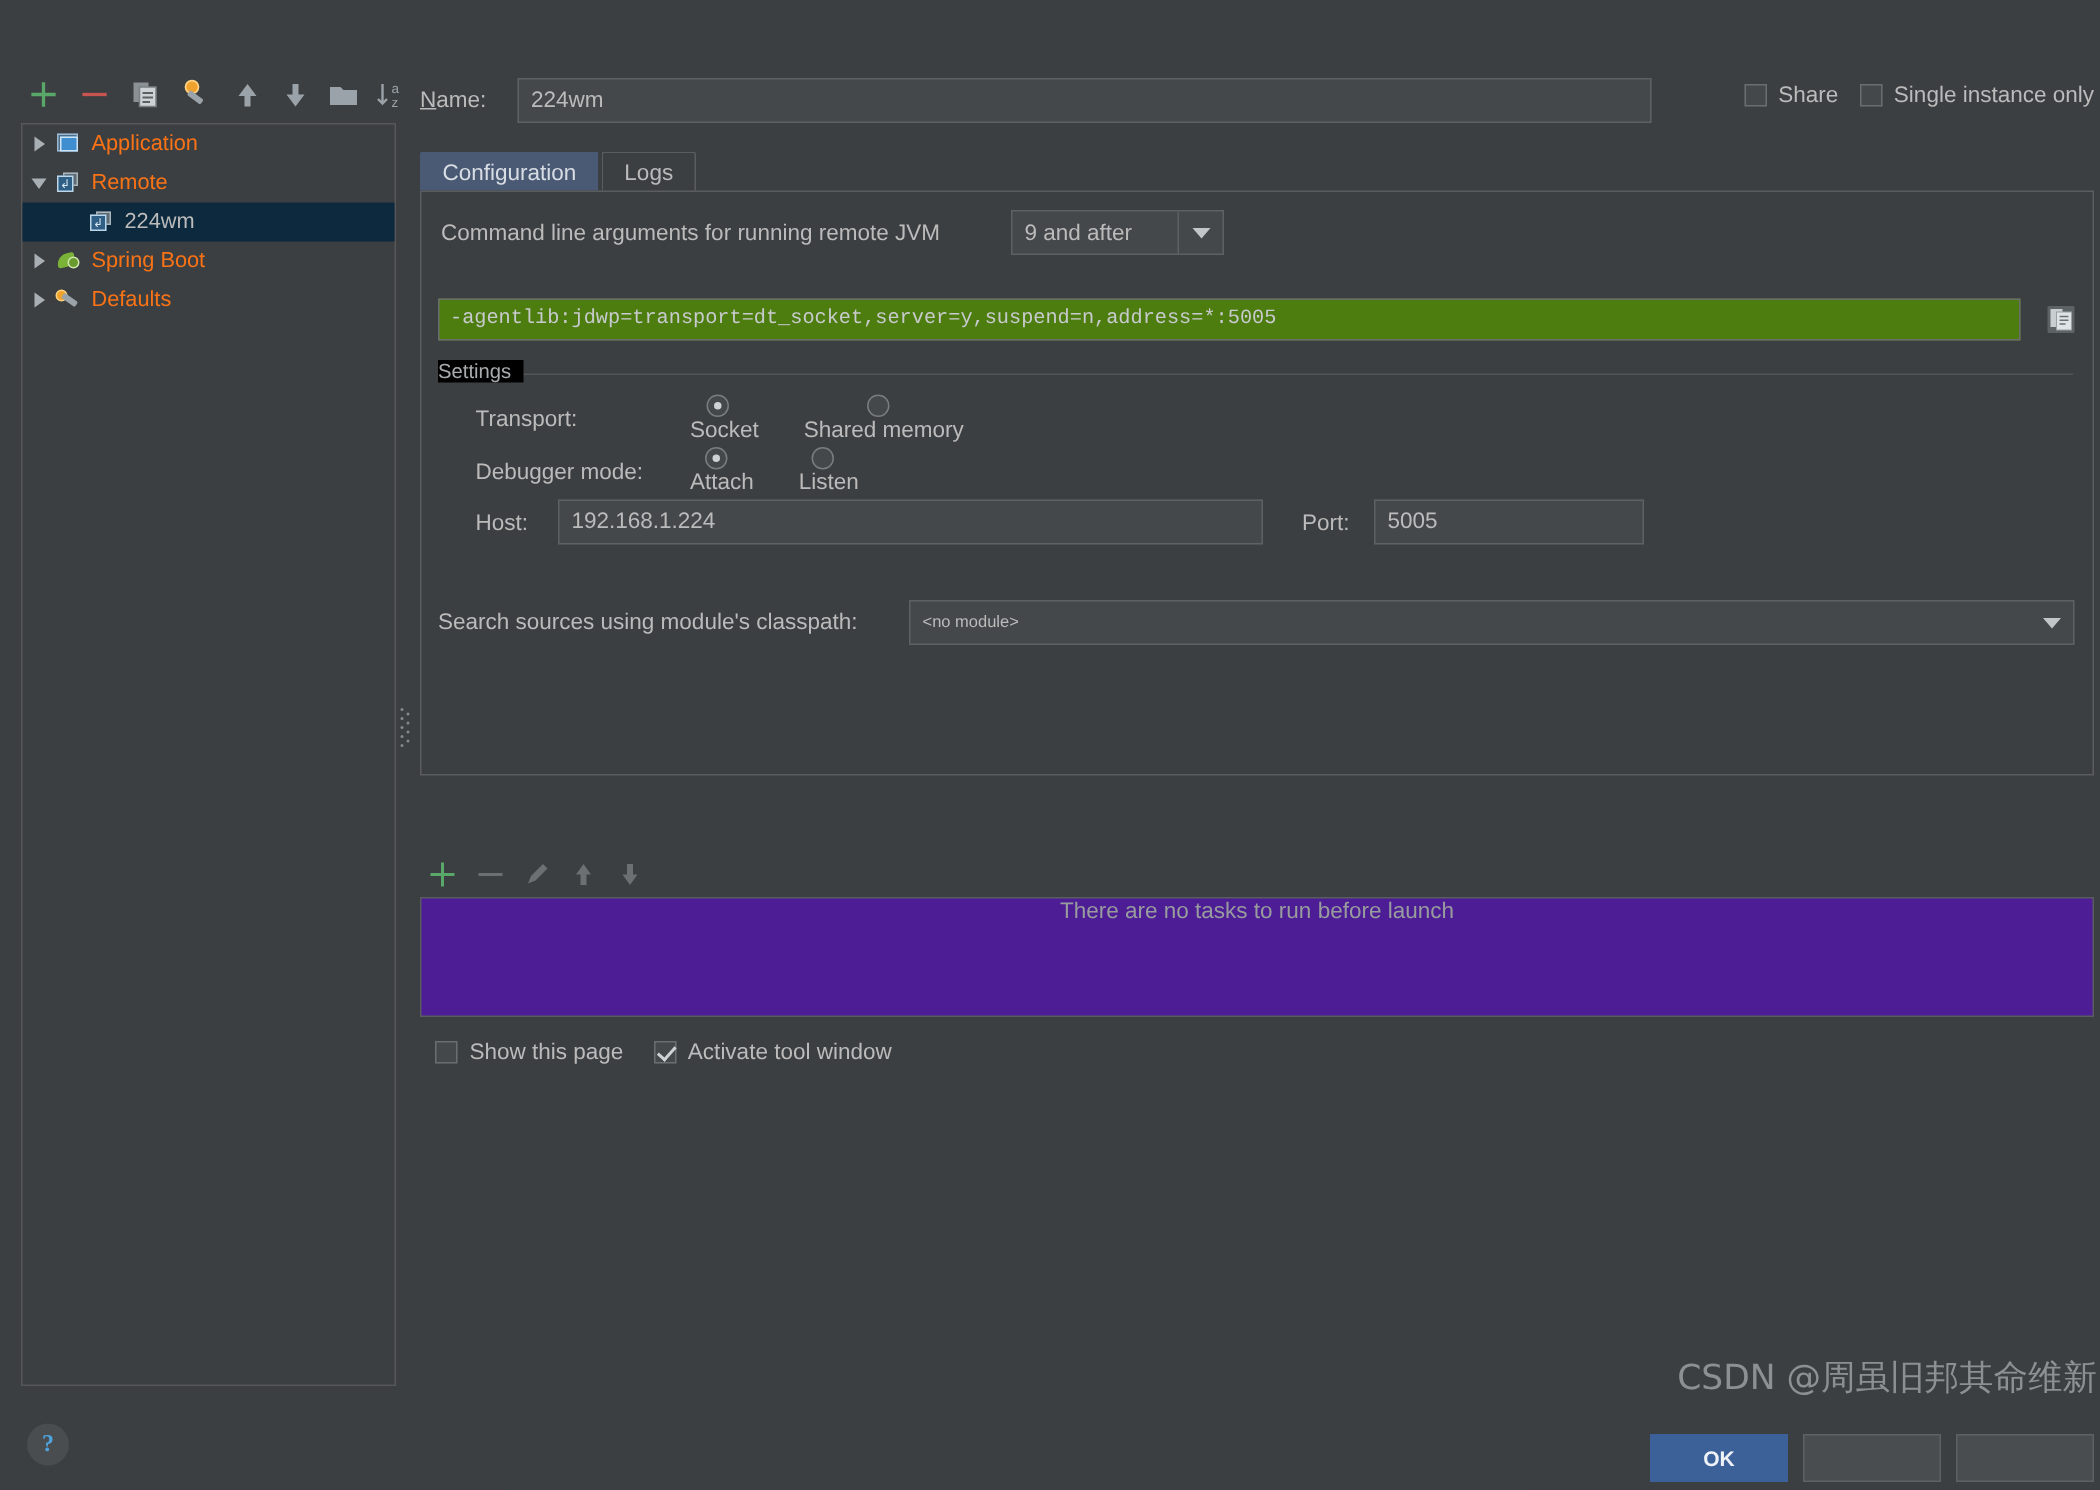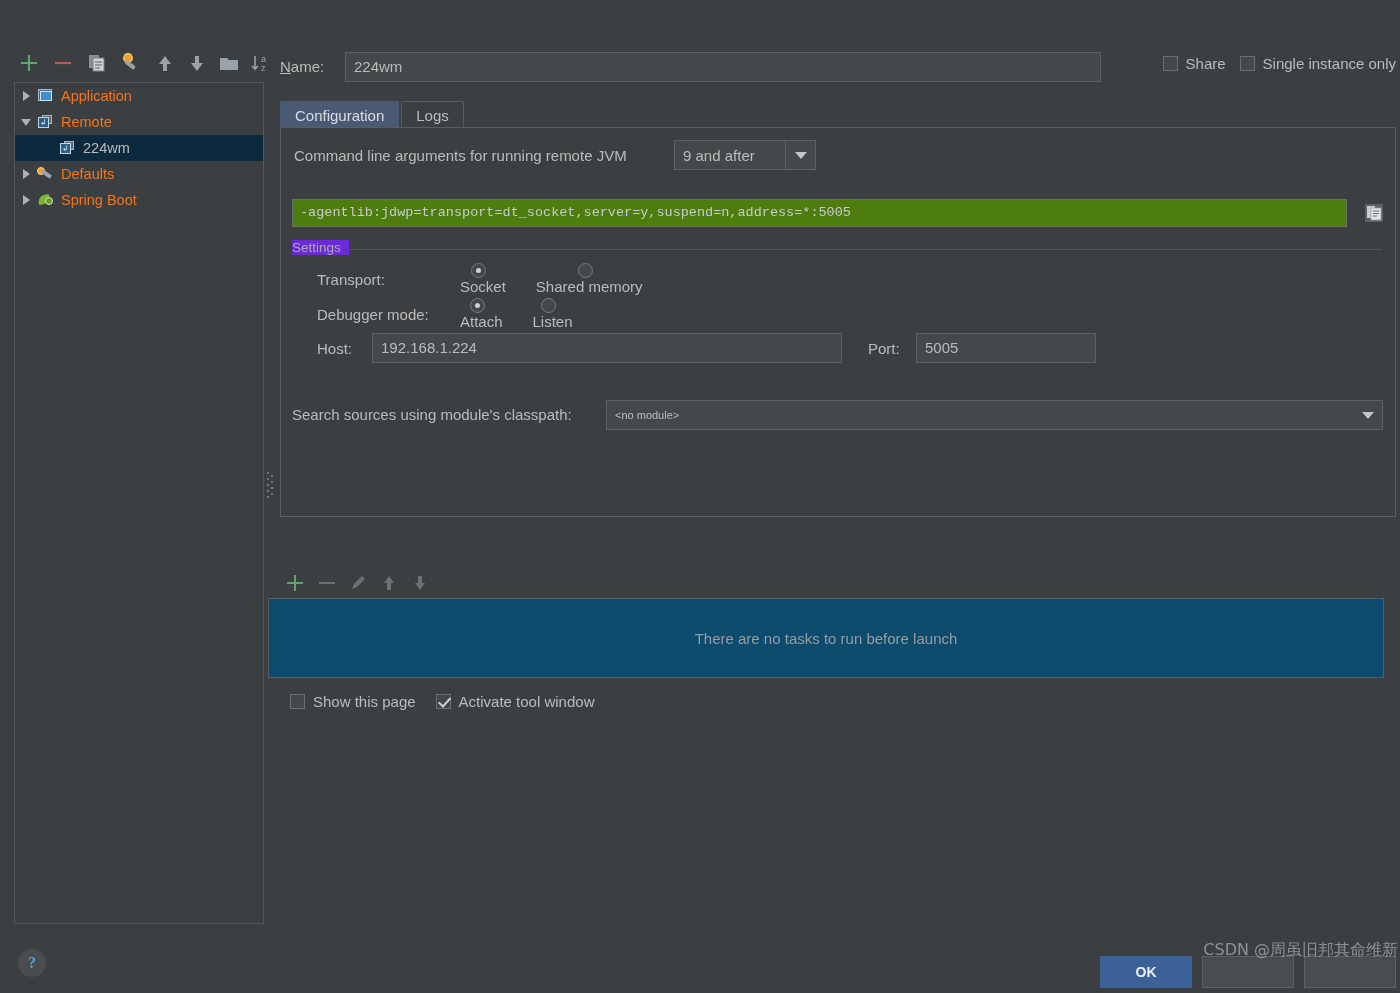--- a/index.html
+++ b/index.html
@@ -143,21 +143,21 @@
   }
   .copybtn {
     position:absolute; left:1079px; top:71px; width:28px; height:28px;
     display:flex; align-items:center; justify-content:center; cursor:pointer;
   }
 
   .group {
     position:absolute; left:11px; top:112px; width:1090px; height:200px;
   }
   .group-line { position:absolute; left:0; top:9px; width:100%; height:1px; background:#525557;}
-  .group-title { position:absolute; left:0; top:0; background:#6d28d9; padding-right:8px; font-size:13.5px; color:#a9acae;}
+  .group-title { position:absolute; left:0; top:0; background:#000000; padding-right:8px; font-size:13.5px; color:#a9acae;}
 
   .row { position:absolute; display:flex; align-items:center; }
   .rowlabel { font-size:15px; color:#bbb; }
   .radio { display:flex; align-items:center; cursor:pointer;flex-direction:column; }
   .radiobox {
     width:15px; height:15px; border-radius:50%; border:1px solid #7a7d7f;
     background:#45484a; position:relative; flex:0 0 auto;
   }
   .radiobox.checked:after {
     content:""; position:absolute; left:4px; top:4px; width:5px; height:5px;
@@ -182,23 +182,23 @@
   
   .bl-header { position:absolute; left:280px; top:545px; width:1116px; height:18px; display:flex; align-items:center;}
   .bl-header .tri { width:0;height:0;border-top:7px solid #b5b9bc;border-left:5px solid transparent;border-right:5px solid transparent; margin-right:6px; cursor:pointer;}
   .bl-header .txt { font-size:14px; color:#bbb; white-space:nowrap; }
   .bl-header .line { flex:1; height:1px; background:#525557; margin-left:9px;}
 
   .bl-toolbar { position:absolute; left:283px; top:571px; width:400px; height:26px;}
   .bl-tbtn { position:absolute; top:0; width:24px; height:24px; cursor:pointer;}
 
   .bl-box {
-    position:absolute; left:268px; top:598px; width:1116px; height:80px;
-    border:1px solid #5a5d5f; background:#0c4a6e;
-    display:flex; align-items:center; justify-content:center;
+    position:absolute; left:280px; top:598px; width:1116px; height:80px;
+    border:1px solid #5a5d5f; background:#4c1d95;
+    display:flex; align-items:flex-start; justify-content:center;
   }
   .bl-empty { font-size:15px; color:#999c9e; }
 
   .bottomchecks { position:absolute; left:290px; top:693px; display:flex; align-items:center; gap:20px;}
   .bottomchecks .chk span { font-size:15px; }
 
   
   .helpbtn {
     position:absolute; left:18px; top:949px; width:28px; height:28px;
     border-radius:50%; background:#4a4d4f; display:flex; align-items:center;
@@ -208,21 +208,21 @@
 
   .dlgbuttons { position:absolute; right:4px; top:956px; display:flex; gap:10px;}
   .dlgbtn {
     min-width:92px; height:32px; display:flex; align-items:center; justify-content:center;
     font-size:14px; color:#c8cbcd; background:#4a4d4f; border:1px solid #5e6163;
     cursor:pointer;
   }
   .dlgbtn.primary { background:#3c6098; border-color:#3c6098; color:#eef2f7; font-weight:bold;}
 
   .watermark {
-    position:absolute; right:2px; top:940px; font-size:16px; color:#9b9fa3;
+    position:absolute; right:2px; top:903px; font-size:23px; color:#9b9fa3;
     opacity:.85; white-space:nowrap; pointer-events:none;
     font-family:"DejaVu Sans", sans-serif;
     margin-left:36px;
   }
 </style>
 </head>
 <body>
 
 <div id="root">
 
@@ -310,39 +310,39 @@
           </div>
       </div>
       <div class="tree-label">224wm</div>
     </div>
 
     <div class="tree-row">
       <div class="tw">
           <div class="tw-arrow collapsed"></div>
         </div>
       <div class="tree-icon">
+        <div class="ic-spring">
+            <div class="leaf"></div>
+            <div class="dot"></div>
+          </div>
+      </div>
+      <div class="tree-label">Spring Boot</div>
+    </div>
+
+    <div class="tree-row">
+      <div class="tw">
+          <div class="tw-arrow collapsed"></div>
+        </div>
+      <div class="tree-icon">
         <div class="ic-wrench">
             <div class="ball"></div>
             <div class="bar"></div>
           </div>
       </div>
       <div class="tree-label">Defaults</div>
-    </div>
-
-    <div class="tree-row">
-      <div class="tw">
-          <div class="tw-arrow collapsed"></div>
-        </div>
-      <div class="tree-icon">
-        <div class="ic-spring">
-            <div class="leaf"></div>
-            <div class="dot"></div>
-          </div>
-      </div>
-      <div class="tree-label">Spring Boot</div>
     </div>
 
   </div>
 
   <div class="splitter">
     <i style="top:2px"></i>
       <i style="top:8px"></i>
       <i style="top:14px"></i>
       <i style="top:20px"></i>
       <i style="top:26px"></i>

